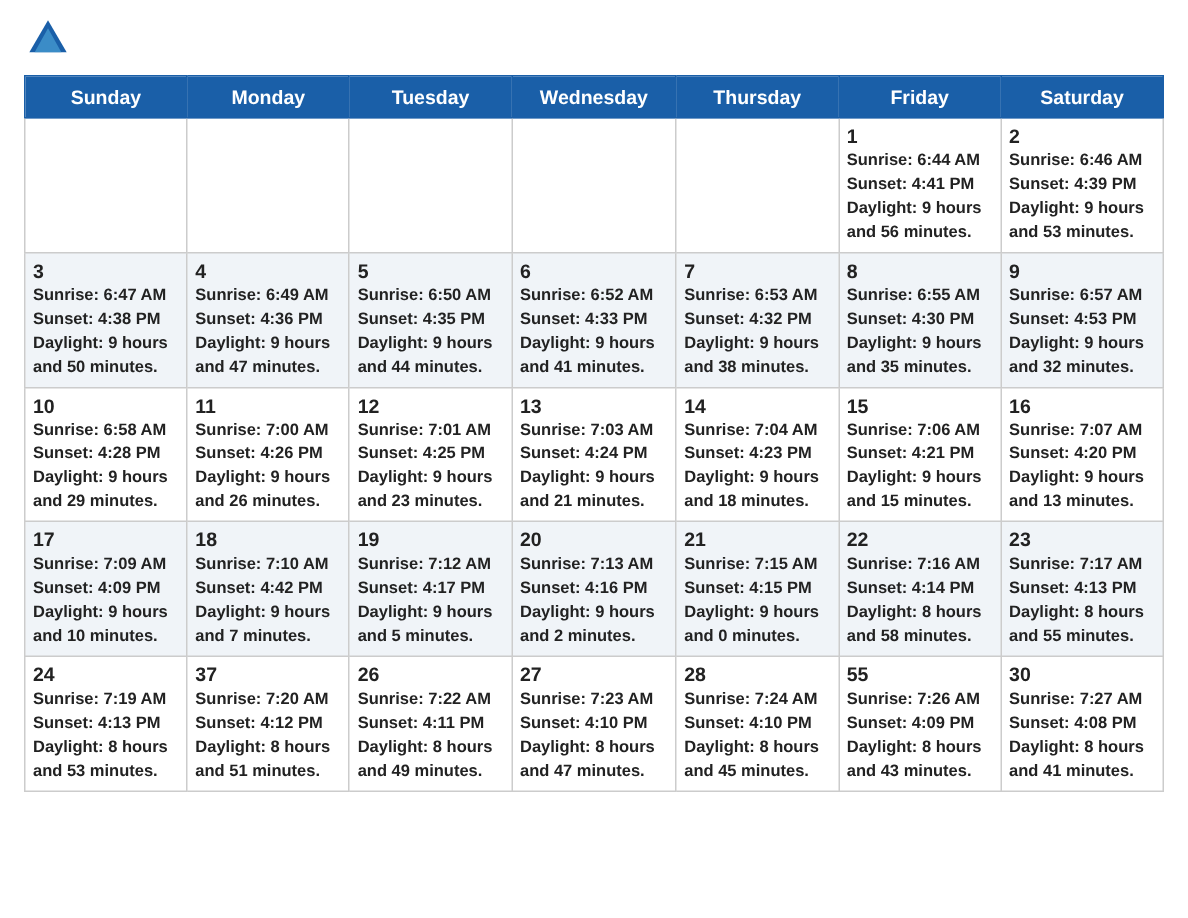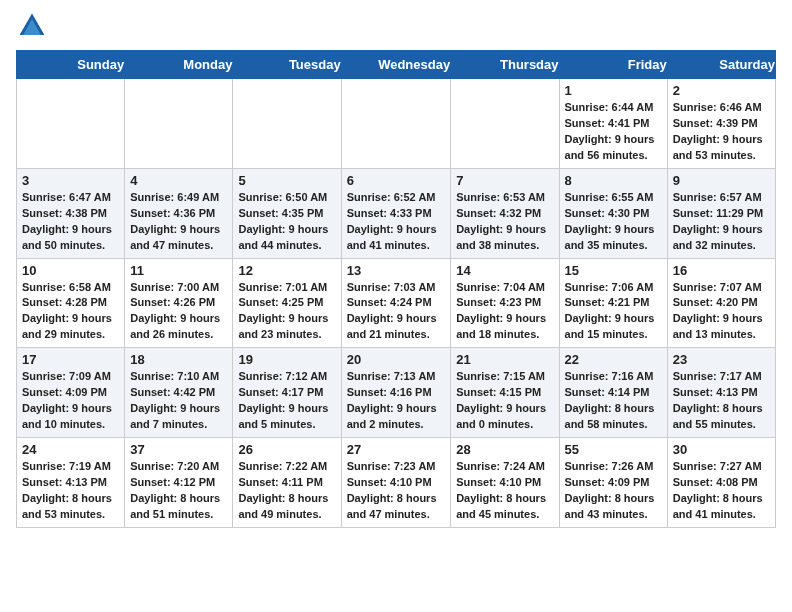--- a/index.html
+++ b/index.html
@@ -53,21 +53,21 @@
       width: 100%;
       border-collapse: collapse;
       border: 1px solid #ccc;
     }
     .calendar th {
       background: #1a5fa8;
       color: #fff;
       font-size: 13px;
       font-weight: bold;
       padding: 6px 0;
-      text-align: right;
+      text-align: center;
       border: 1px solid #1a5fa8;
     }
     .calendar td {
       vertical-align: top;
       border: 1px solid #ccc;
       padding: 4px 5px;
       width: 113px;
       min-height: 80px;
       background: #fff;
       font-size: 11px;
@@ -191,21 +191,21 @@
           <td>
             <span class="day-num">8</span>
             <div class="day-info">Sunrise: 6:55 AM
 Sunset: 4:30 PM
 Daylight: 9 hours
 and 35 minutes.</div>
           </td>
           <td>
             <span class="day-num">9</span>
             <div class="day-info">Sunrise: 6:57 AM
-Sunset: 11:29 PM
+Sunset: 4:53 PM
 Daylight: 9 hours
 and 32 minutes.</div>
           </td>
         </tr>
         <tr>
           <td>
             <span class="day-num">10</span>
             <div class="day-info">Sunrise: 6:58 AM
 Sunset: 4:28 PM
 Daylight: 9 hours

